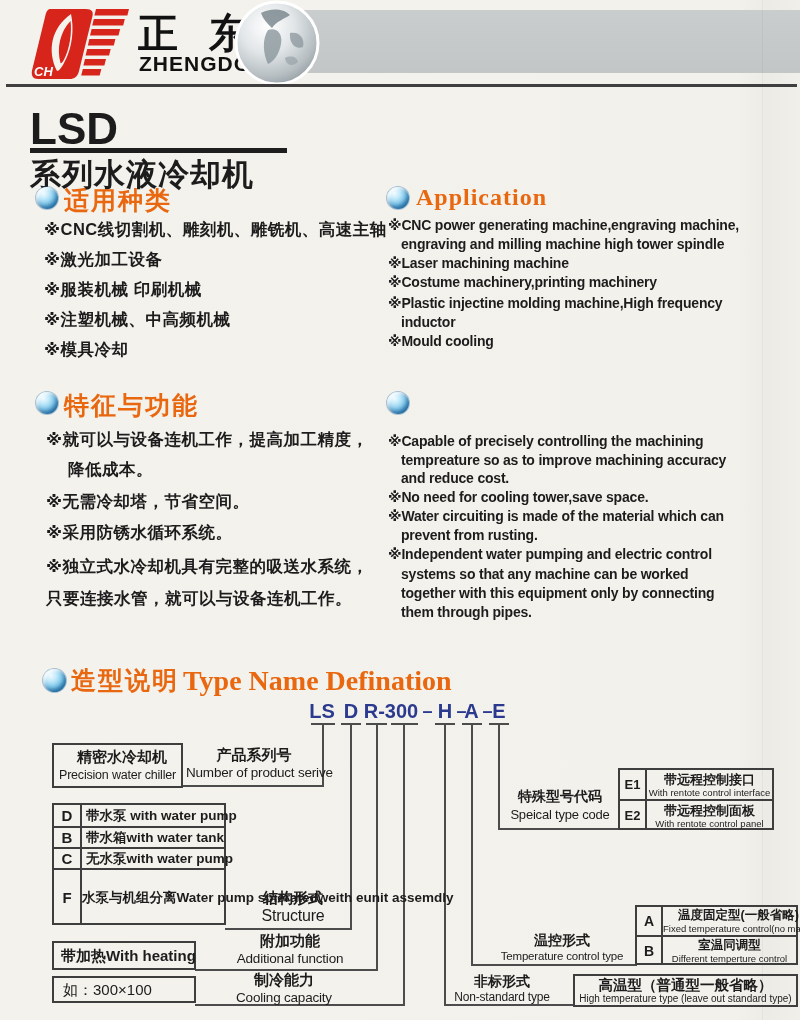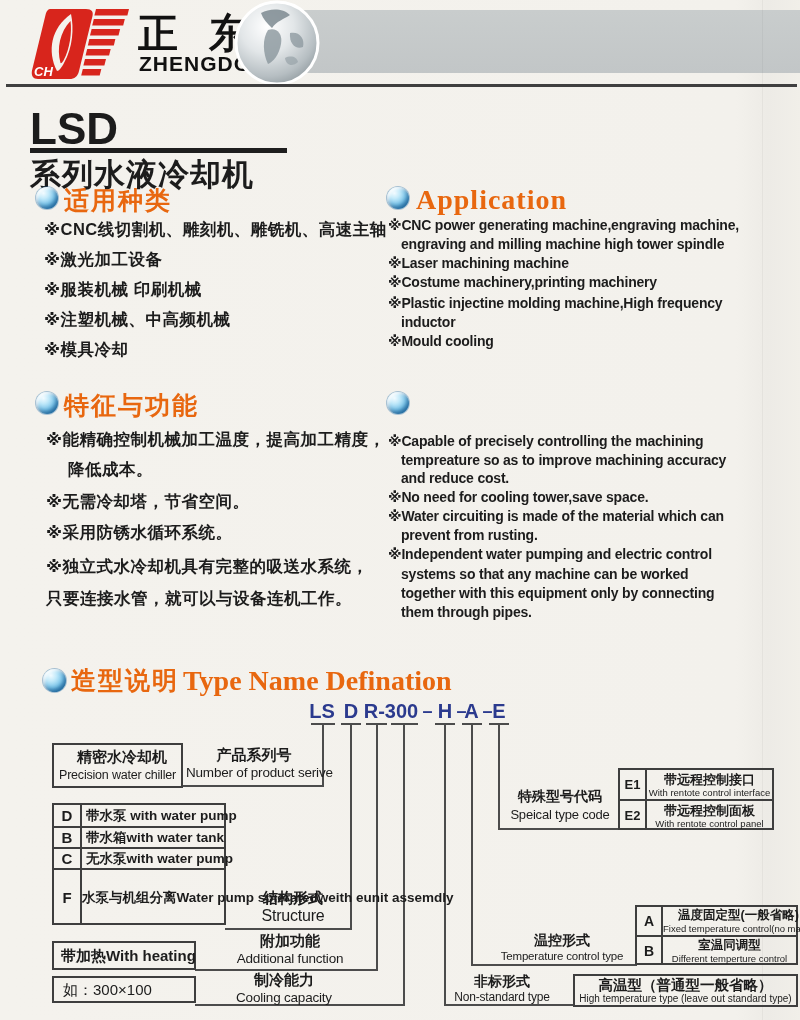--- a/index.html
+++ b/index.html
@@ -18,21 +18,21 @@
   
   .title-row{position:absolute;left:30px;top:104px;display:flex;align-items:baseline;flex-direction:column;}
   .title-lat{font-size:44px;font-weight:bold;letter-spacing:0;}
   .title-cjk{font-size:31px;font-weight:bold;letter-spacing:1px;}
   .title-underline{position:absolute;left:30px;top:148px;width:257px;height:5px;background:#1e1e1e;}
   
   .sphere{position:absolute;width:22px;height:22px;border-radius:50%;
     background:radial-gradient(circle at 34% 28%, #f2fbff 0%, #c4eafa 24%, #7cc7ec 55%, #2f8fc9 84%, #1a6cab 100%);
     box-shadow:inset -2px -3px 4px rgba(10,60,110,.5), inset 2px 2px 3px rgba(255,255,255,.9), 0 0 0 1px rgba(25,100,160,.35);}
   .sec-cn{position:absolute;font-size:25px;font-weight:bold;letter-spacing:2px;color:#e8670f;}
-  .sec-en{position:absolute;font-family:"Liberation Serif","DejaVu Serif",serif;font-size:28px;font-weight:bold;letter-spacing:1px;color:#e8670f;}
+  .sec-en{position:absolute;font-family:"Liberation Serif","DejaVu Serif",serif;font-size:24px;font-weight:bold;letter-spacing:1px;color:#e8670f;}
   
   .li-cjk{position:absolute;left:44px;font-size:16.5px;font-weight:bold;white-space:nowrap;letter-spacing:.5px;}
   .li-en{position:absolute;left:388px;font-size:14px;font-weight:bold;white-space:nowrap;letter-spacing:-.2px;}
   .li-cont-en{left:401px;}
   .li-cjk.ind{left:68px;}
   
   .s3row{position:absolute;left:43px;top:664px;display:flex;align-items:center;}
   .s3sphere{width:23px;height:23px;border-radius:50%;flex:0 0 auto;margin-right:5px;
     background:radial-gradient(circle at 34% 28%, #f2fbff 0%, #c4eafa 24%, #7cc7ec 55%, #2f8fc9 84%, #1a6cab 100%);
     box-shadow:inset -2px -3px 4px rgba(10,60,110,.5), inset 2px 2px 3px rgba(255,255,255,.9), 0 0 0 1px rgba(25,100,160,.35);}
@@ -130,21 +130,21 @@
   <div class="li-en" style="top:255px">※Laser machining machine</div>
   <div class="li-en" style="top:295px">※Plastic injectine molding machine,High frequency</div>
   <div class="li-en" style="top:274px">※Costume machinery,printing machinery</div>
   <div class="li-en li-cont-en" style="top:314px">inductor</div>
   <div class="li-en" style="top:333px">※Mould cooling</div>
 
   <div class="sphere" style="left:36px;top:392px"></div>
   <div class="sec-cn nowrap" style="left:64px;top:389px">特征与功能</div>
   <div class="sphere" style="left:387px;top:392px"></div>
 
-  <div class="li-cjk" style="top:429px;left:46px">※能精确控制机械加工温度，提高加工精度，</div>
+  <div class="li-cjk" style="top:429px;left:46px">※就可以与设备连机工作，提高加工精度，</div>
   <div class="li-cjk ind" style="top:459px">降低成本。</div>
   <div class="li-cjk" style="top:491px;left:46px">※无需冷却塔，节省空间。</div>
   <div class="li-cjk" style="top:522px;left:46px">※采用防锈水循环系统。</div>
   <div class="li-cjk" style="top:556px;left:46px">※独立式水冷却机具有完整的吸送水系统，</div>
   <div class="li-cjk" style="top:588px;left:46px">只要连接水管，就可以与设备连机工作。</div>
 
   <div class="li-en" style="top:433px">※Capable of precisely controlling the machining</div>
   <div class="li-en li-cont-en" style="top:452px">tempreature so as to improve machining accuracy</div>
   <div class="li-en li-cont-en" style="top:470px">and reduce cost.</div>
   <div class="li-en" style="top:489px">※No need for cooling tower,save space.</div>

